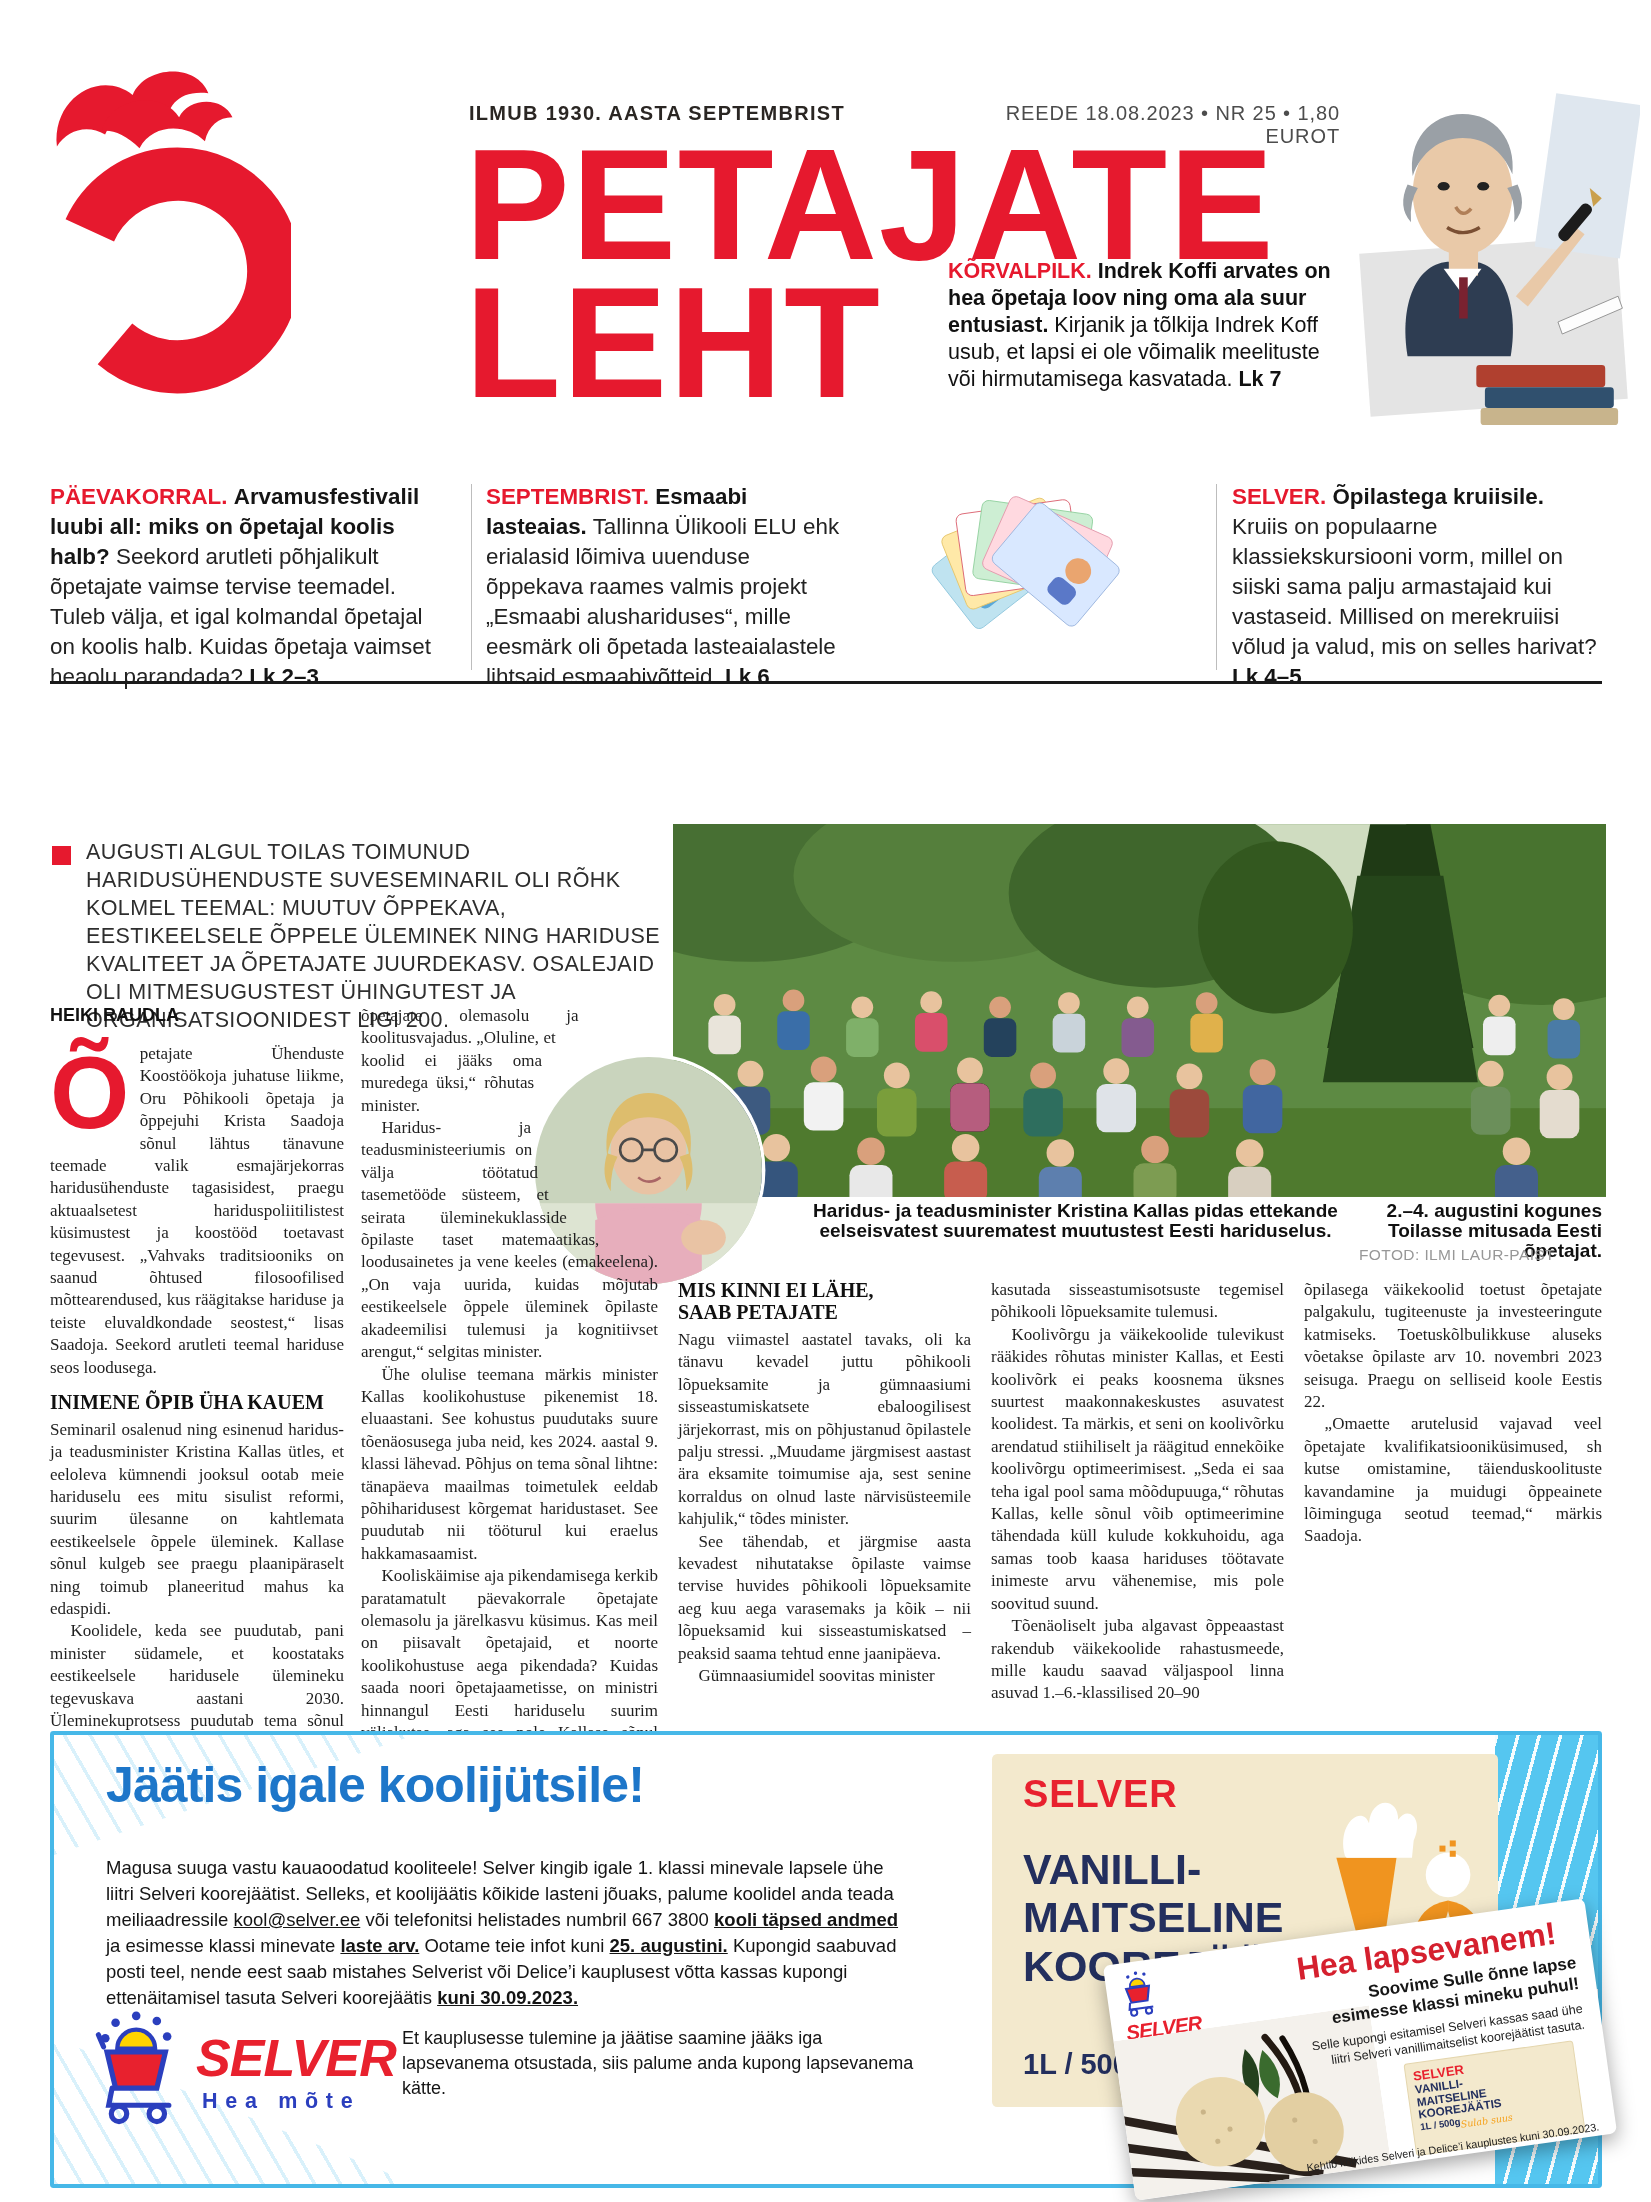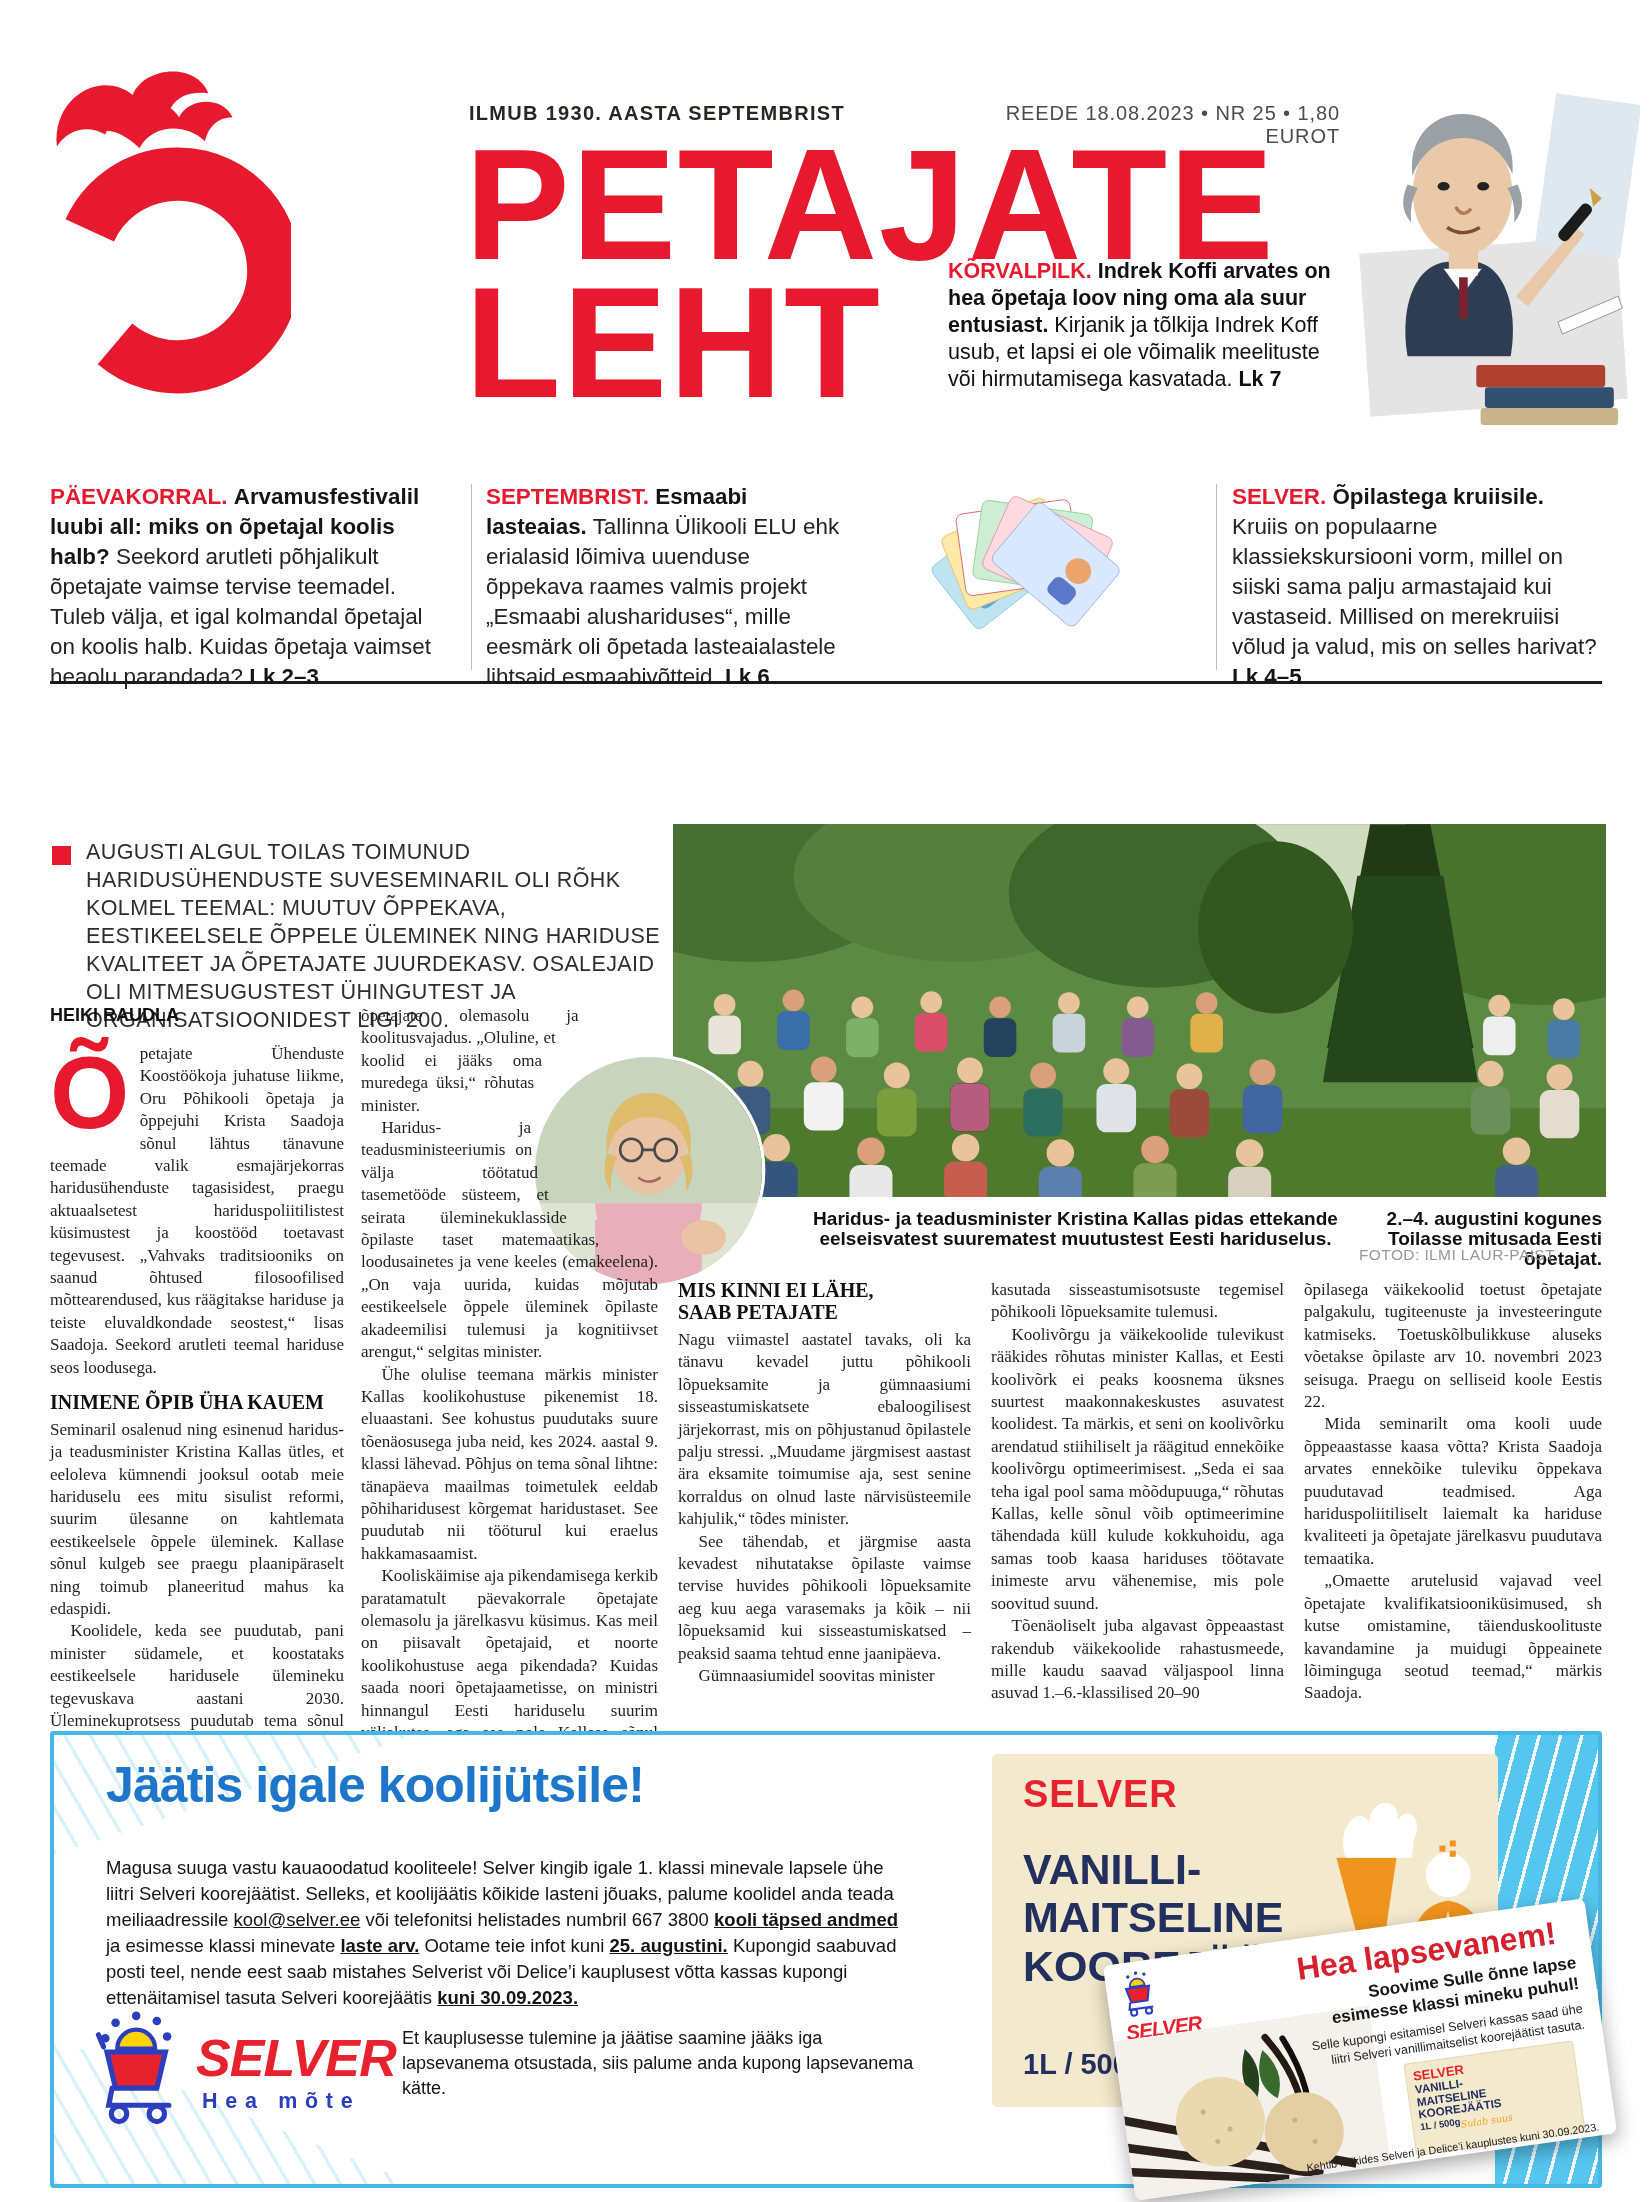--- a/index.html
+++ b/index.html
@@ -28,21 +28,21 @@
   .headline{font-family:"Liberation Serif",serif;font-size:98px;line-height:1.08;color:#0e0e0e;letter-spacing:-0.9px;}
   .lead{font-size:21.5px;line-height:28px;letter-spacing:0.4px;color:#2e2e2e;text-transform:uppercase;}
   .bullet{width:19px;height:19px;background:var(--brand_red);}
   .byline{font-size:18px;font-weight:bold;color:#111;}
   .col{font-family:"Liberation Serif",serif;font-size:17px;line-height:22.4px;text-align:justify;color:#1f1f1f;}
   .col p{margin:0;}
   .col p.ind{text-indent:20.6px;}
   .col h4{font-family:"Liberation Serif",serif;font-size:20px;line-height:22.4px;margin:12px 0 5.2px 0;color:#101010;}
   .dropcap{float:left;font-family:"Liberation Sans",sans-serif;font-weight:700;font-size:102px;line-height:.82;color:var(--brand_red);margin:8.6px 10.3px 0 0;}
   .wrapSpacer{float:right;width:129px;height:234px;margin-top:48px;shape-outside:circle(118px at 120px 117px);}
-  .caption{font-size:19px;line-height:20px;font-weight:bold;color:#101010;margin-top:8px;}
+  .caption{font-size:19px;line-height:20px;font-weight:bold;color:#101010;}
   .credit{font-size:15.5px;color:var(--credit);letter-spacing:0.4px;}
   .circle-photo{border-radius:50%;overflow:hidden;box-shadow:0 0 0 3.4px #fff;}
   
   .ad{border:4.3px solid var(--ad_border);border-radius:3.4px;background:#fff;}
   .ad-headline{font-size:50px;font-weight:bold;color:var(--ad_blue);letter-spacing:-0.9px;}
   .ad-body{font-size:18.5px;line-height:26px;color:#141414;}
   .ad-body b{font-weight:bold;text-decoration:underline;}
   .ad-body a{color:#141414;}
   .ad-note{font-size:18px;line-height:25px;color:#141414;}
   .selver-word{color:var(--selver_red);font-weight:bold;font-style:italic;letter-spacing:-0.9px;}
@@ -356,21 +356,20 @@
   </div>
 
   <div class="abs col" style="left:991px;top:1279px;width:293px;height:447px;">
     <p>kasutada sisseastumisotsuste tegemisel põhikooli lõpueksamite tulemusi.</p>
     <p class="ind">Koolivõrgu ja väikekoolide tulevikust rääkides rõhutas minister Kallas, et Eesti koolivõrk ei peaks koosnema üksnes suurtest maakonnakeskustes asuvatest koolidest. Ta märkis, et seni on koolivõrku arendatud stiihiliselt ja räägitud ennekõike koolivõrgu optimeerimisest. „Seda ei saa teha igal pool sama mõõdupuuga,“ rõhutas Kallas, kelle sõnul võib optimeerimine tähendada küll kulude kokkuhoidu, aga samas toob kaasa hariduses töötavate inimeste arvu vähenemise, mis pole soovitud suund.</p>
     <p class="ind">Tõenäoliselt juba algavast õppeaastast rakendub väikekoolide rahastusmeede, mille kaudu saavad väljaspool linna asuvad 1.–6.-klassilised 20–90</p>
   </div>
 
   <div class="abs col" style="left:1304px;top:1279px;width:298px;height:447px;">
     <p>õpilasega väikekoolid toetust õpetajate palgakulu, tugiteenuste ja investeeringute katmiseks. Toetuskõlbulikkuse aluseks võetakse õpilaste arv 10. novembri 2023 seisuga. Praegu on selliseid koole Eestis 22.</p>
-    <p class="ind">Mida seminarilt oma kooli uude õppeaastasse kaasa võtta? Krista Saadoja arvates ennekõike tuleviku õppekava puudutavad teadmised. Aga hariduspoliitiliselt laiemalt ka hariduse kvaliteeti ja õpetajate järelkasvu puudutava temaatika.</p>
     <p class="ind">„Omaette arutelusid vajavad veel õpetajate kvalifikatsiooniküsimused, sh kutse omistamine, täienduskoolituste kavandamine ja muidugi õppeainete lõiminguga seotud teemad,“ märkis Saadoja.</p>
   </div>
 
   <div class="abs ad" style="left:50px;top:1731px;width:1544px;height:449px;">
     <div class="abs rays-right" style="right:0;top:0;bottom:0;width:103px;"></div>
     <div class="abs rays-soft" style="left:0;top:0;width:361px;height:120px;clip-path:polygon(0 0,100% 0,0 100%);"></div>
     <div class="abs rays-soft" style="left:0;bottom:0;width:361px;height:146px;clip-path:polygon(0 100%,100% 100%,0 0);"></div>
 
     <div class="abs ad-headline" style="left:52px;top:20.6px;">Jäätis igale koolijütsile!</div>
     <div class="abs ad-body" style="left:52px;top:120px;width:809px;"><span>Magusa suuga vastu kauaoodatud kooliteele! Selver kingib igale 1. klassi minevale lapsele ühe liitri Selveri koorejäätist. Selleks, et koolijäätis kõikide lasteni jõuaks, palume koolidel anda teada meiliaadressile </span><a href="#">kool@selver.ee</a><span> või telefonitsi helistades numbril 667 3800 </span><b>kooli täpsed andmed</b><span> ja esimesse klassi minevate </span><b>laste arv.</b><span> Ootame teie infot kuni </span><b>25. augustini.</b><span> Kupongid saabuvad posti teel, nende eest saab mistahes Selverist või Delice’i kauplusest võtta kassas kupongi ettenäitamisel tasuta Selveri koorejäätis </span><b>kuni 30.09.2023.</b></div>

